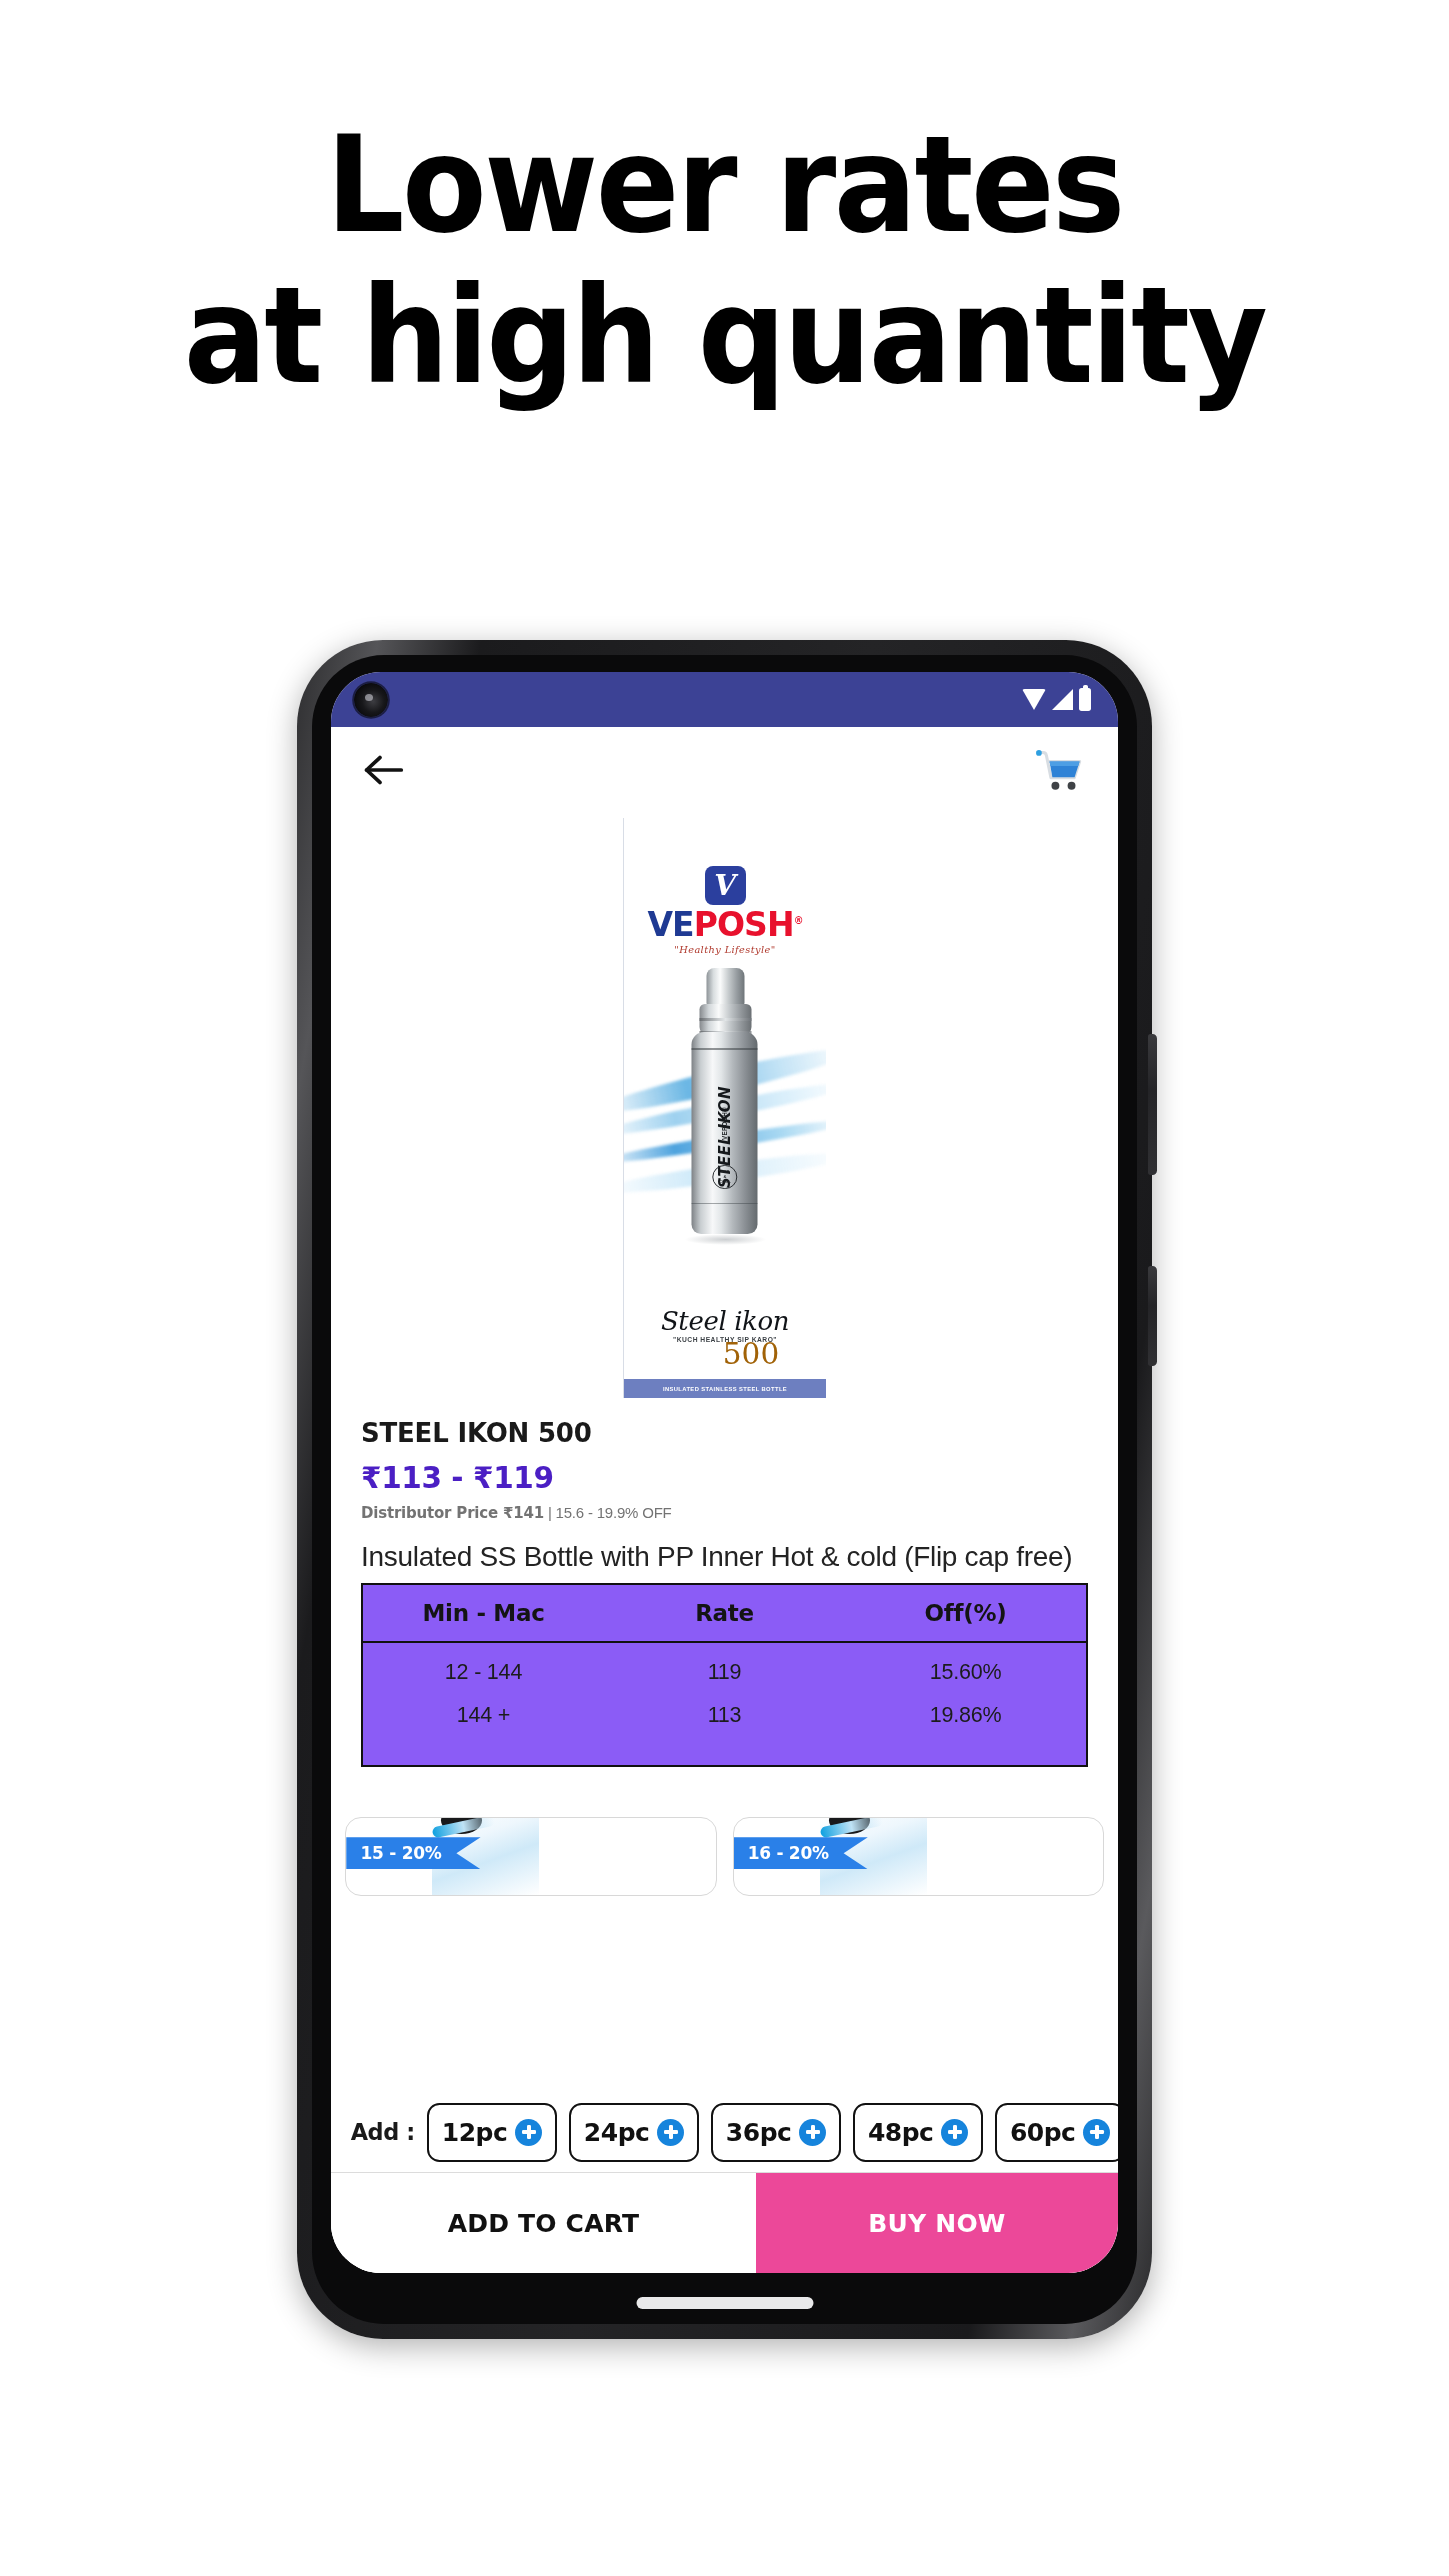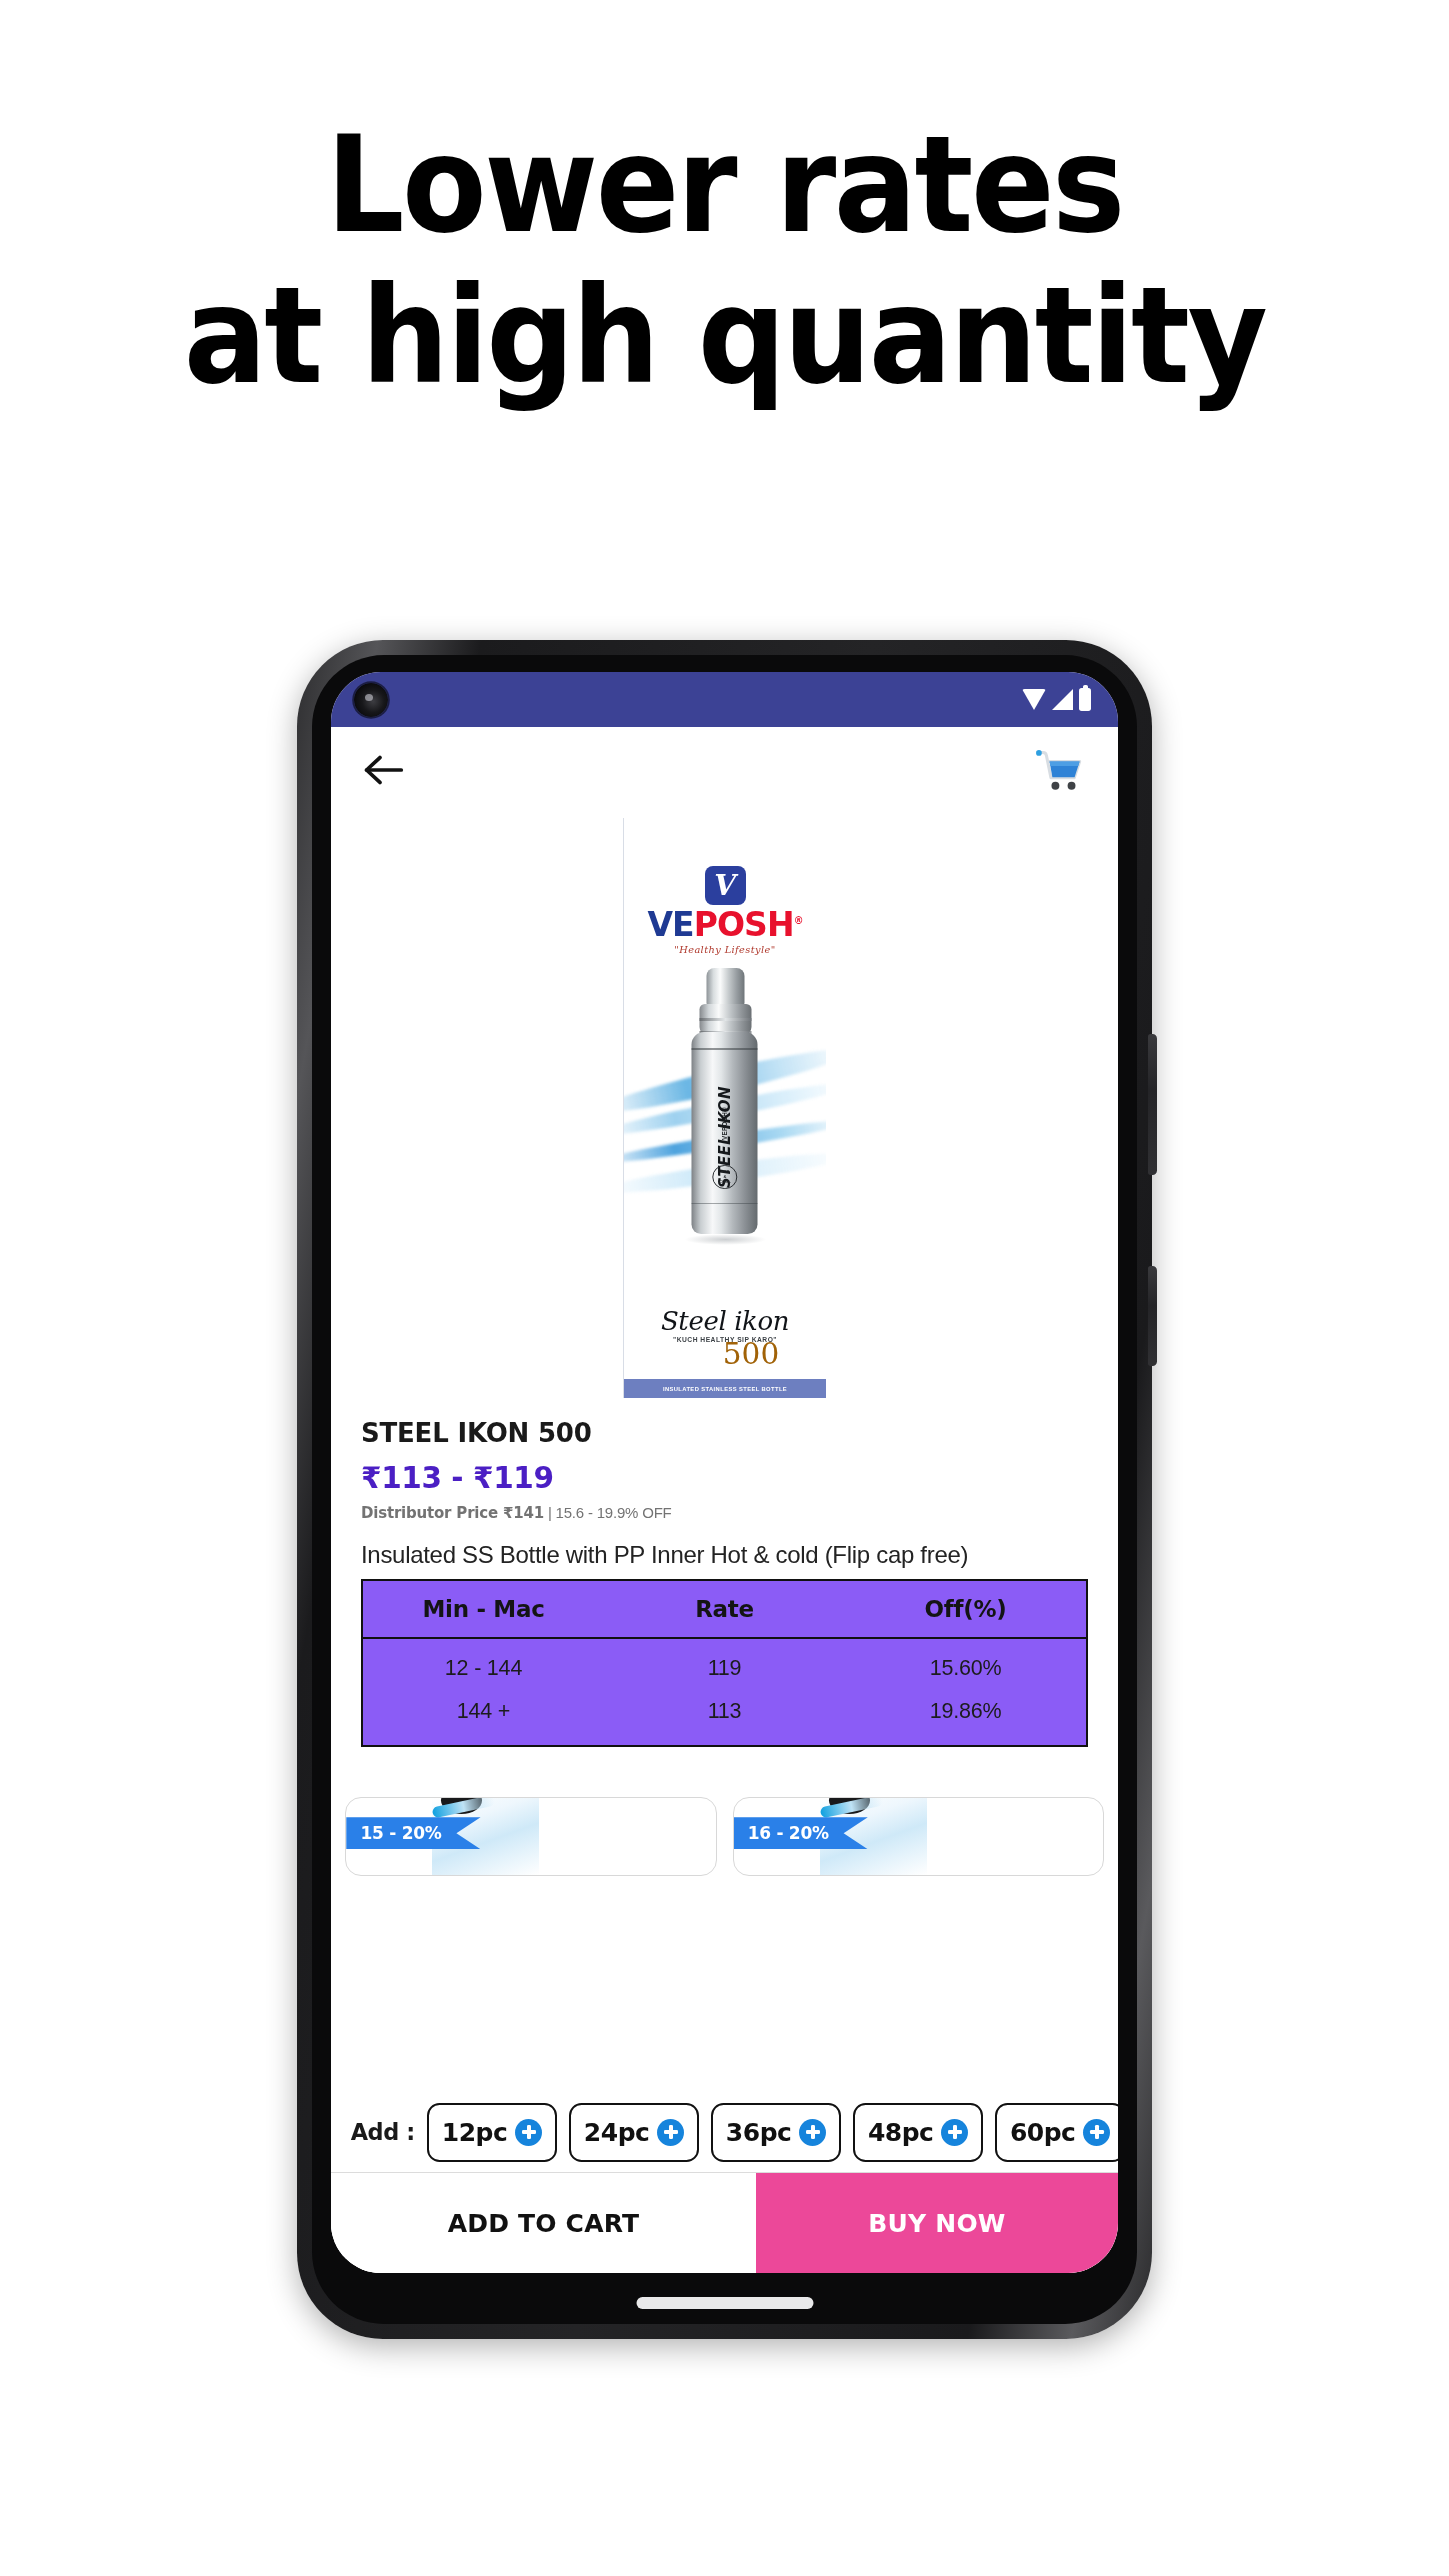--- a/index.html
+++ b/index.html
@@ -403,21 +403,21 @@
   .p-dist {
     margin-top: 9.8px;
     font-size: 15px;
     color:#737373;
     letter-spacing:-0.2px;
   }
   .p-dist b { font-family:"DejaVu Sans", sans-serif; font-weight:bold; }
   .p-dist .off { font-weight: normal; }
   .p-desc {
     margin-top: 19px;
-    font-size: 24px;
+    font-size: 28px;
     color:#232323;
     letter-spacing:-0.3px;
   }
 
   
   .rate-table {
     margin: 10px 0 0 0;
     border: 2.7px solid #111;
     background: #8b5cf6;
     width: 100%;
@@ -430,21 +430,21 @@
   }
   .rt-head > div {
     flex: 1;
     text-align: center;
     font-family:"DejaVu Sans", sans-serif;
     font-size: 23px;
     font-weight: bold;
     color:#141414;
     letter-spacing:-0.3px;
   }
-  .rt-body { padding: 8px 0 12px; }
+  .rt-body { padding: 8px 0 28px; }
   .rt-row { display:flex; padding: 9px 0; }
   .rt-row > div {
     flex: 1;
     text-align:center;
     font-size: 21.5px;
     color:#1c1c1c;
     letter-spacing:-0.2px;
   }
 
   

